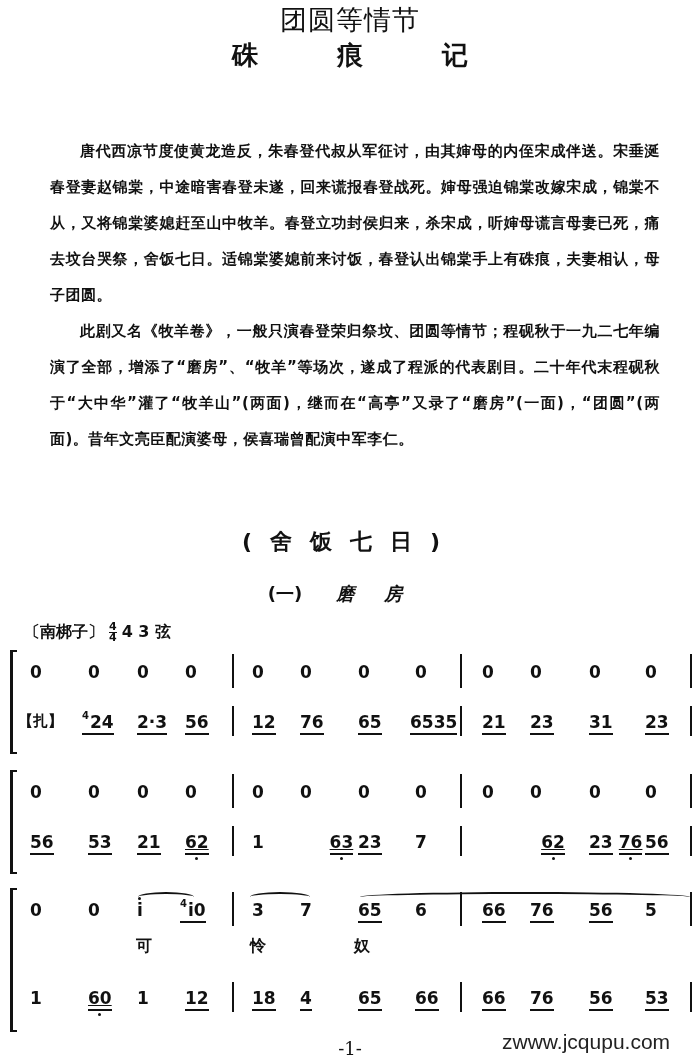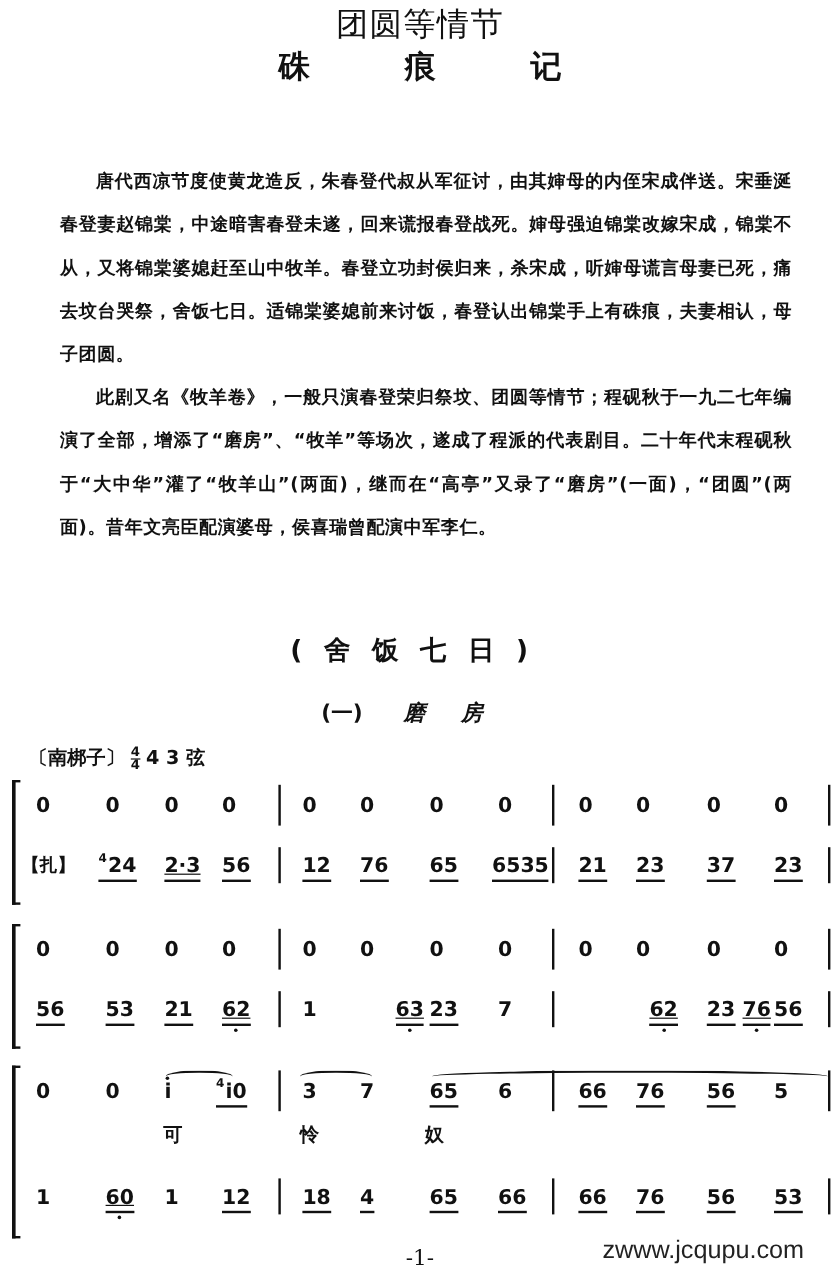--- a/index.html
+++ b/index.html
@@ -85,31 +85,31 @@
     <div class="bar" style="left:460px; top:-8px; height:34px;"></div>
     <span class="cell" style="left:482px;">0</span>
     <span class="cell" style="left:530px;">0</span>
     <span class="cell" style="left:589px;">0</span>
     <span class="cell" style="left:645px;">0</span>
     <div class="bar" style="left:690px; top:-8px; height:34px;"></div>
   </div>
   <div class="row" style="top:62px;">
     <span class="role">【扎】</span>
     <span class="cell ul1" style="left:82px;"><span class="grace">4</span><span>24</span></span>
-    <span class="cell ul1" style="left:137px;text-decoration:underline;">2·3</span>
+    <span class="cell ul1" style="left:137px;">2·3</span>
     <span class="cell ul1" style="left:185px;">56</span>
     <div class="bar" style="left:232px; top:-6px; height:30px;"></div>
     <span class="cell ul1" style="left:252px;">12</span>
     <span class="cell ul1" style="left:300px;">76</span>
     <span class="cell ul1" style="left:358px;">65</span>
     <span class="cell ul1" style="left:410px;">6535</span>
     <div class="bar" style="left:460px; top:-6px; height:30px;"></div>
     <span class="cell ul1" style="left:482px;">21</span>
     <span class="cell ul1" style="left:530px;">23</span>
-    <span class="cell ul1" style="left:589px;">37</span>
+    <span class="cell ul1" style="left:589px;">31</span>
     <span class="cell ul1" style="left:645px;">23</span>
     <div class="bar" style="left:690px; top:-6px; height:30px;"></div>
   </div>
 </div>
 
 <div class="system" style="top:770px;">
   <div class="brace" style="top:0; height:100px;"></div>
   <div class="row" style="top:12px;">
     <span class="cell" style="left:30px;">0</span>
     <span class="cell" style="left:88px;">0</span>

